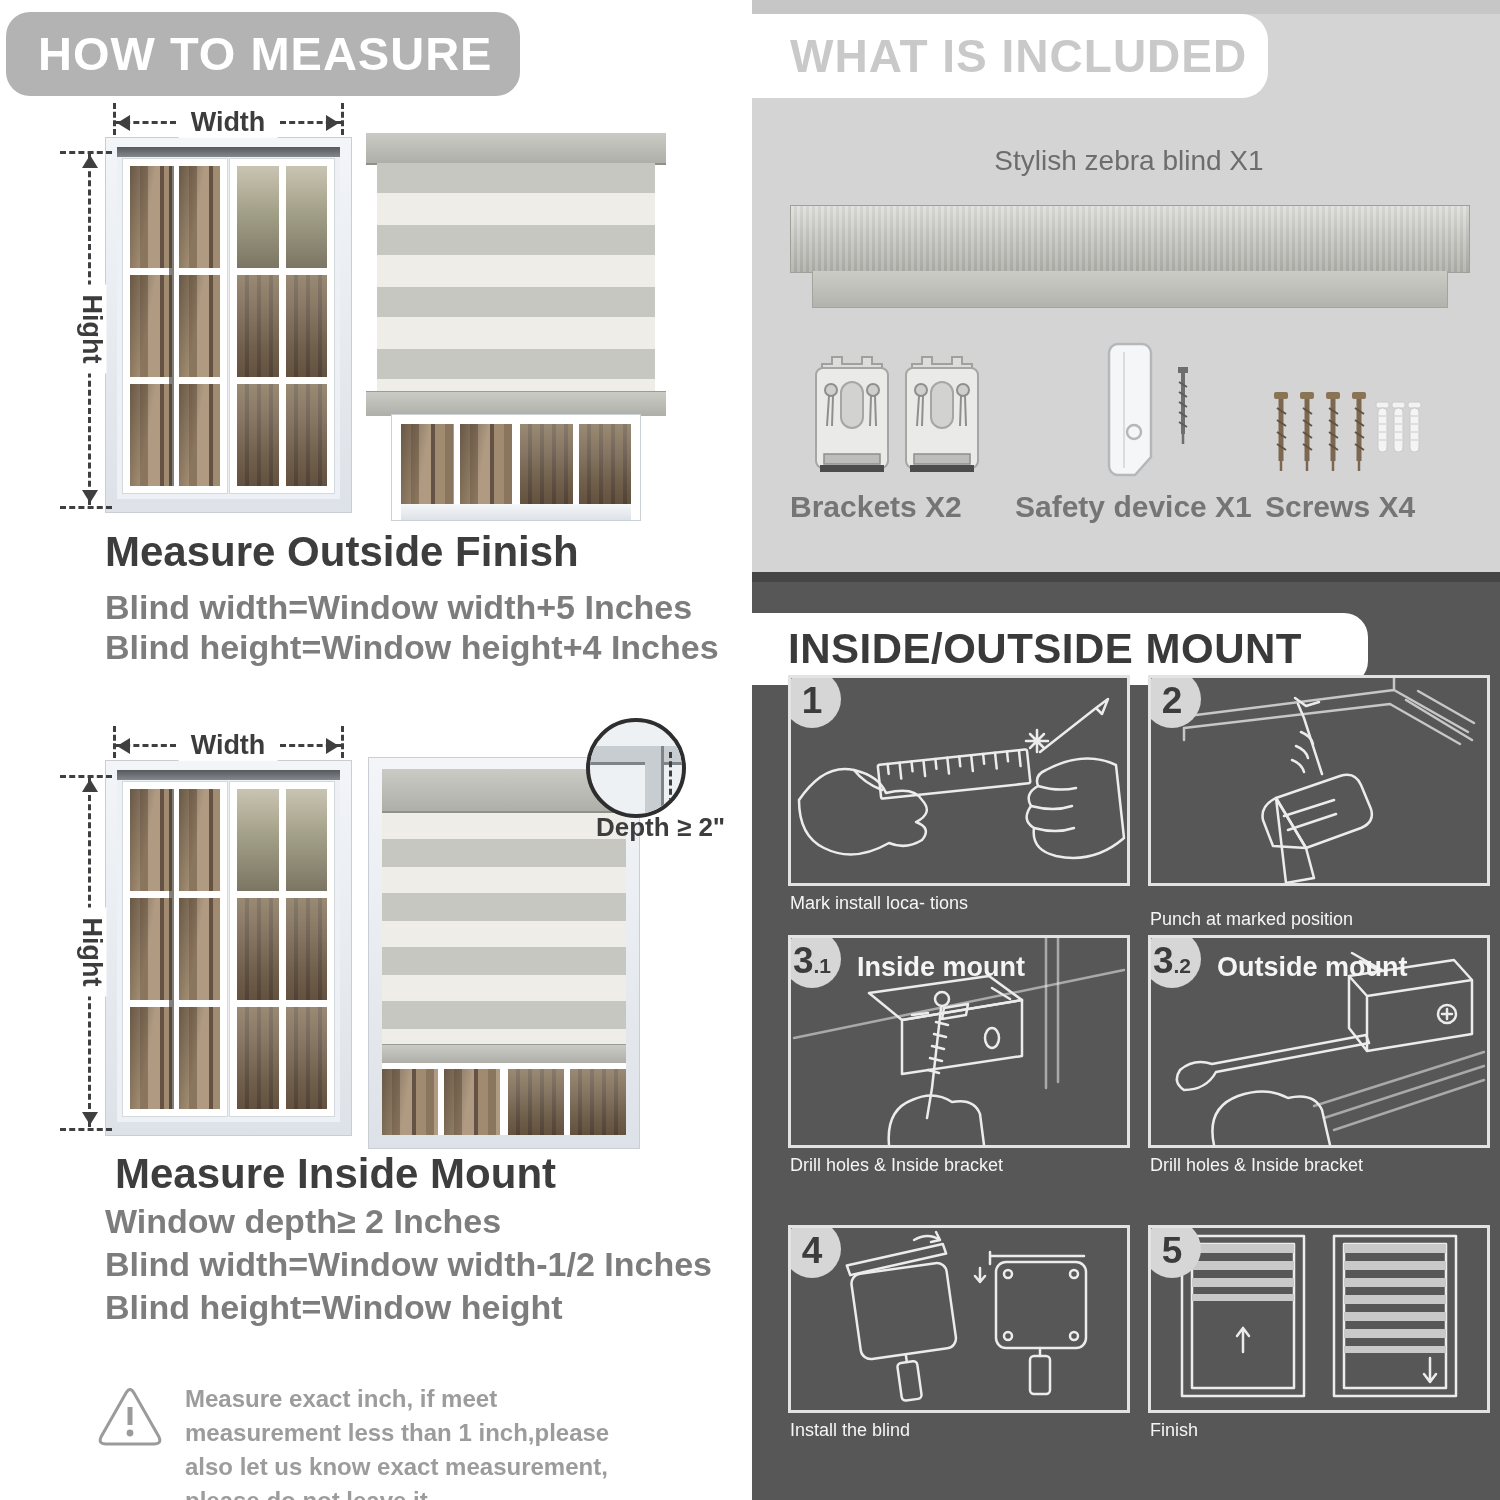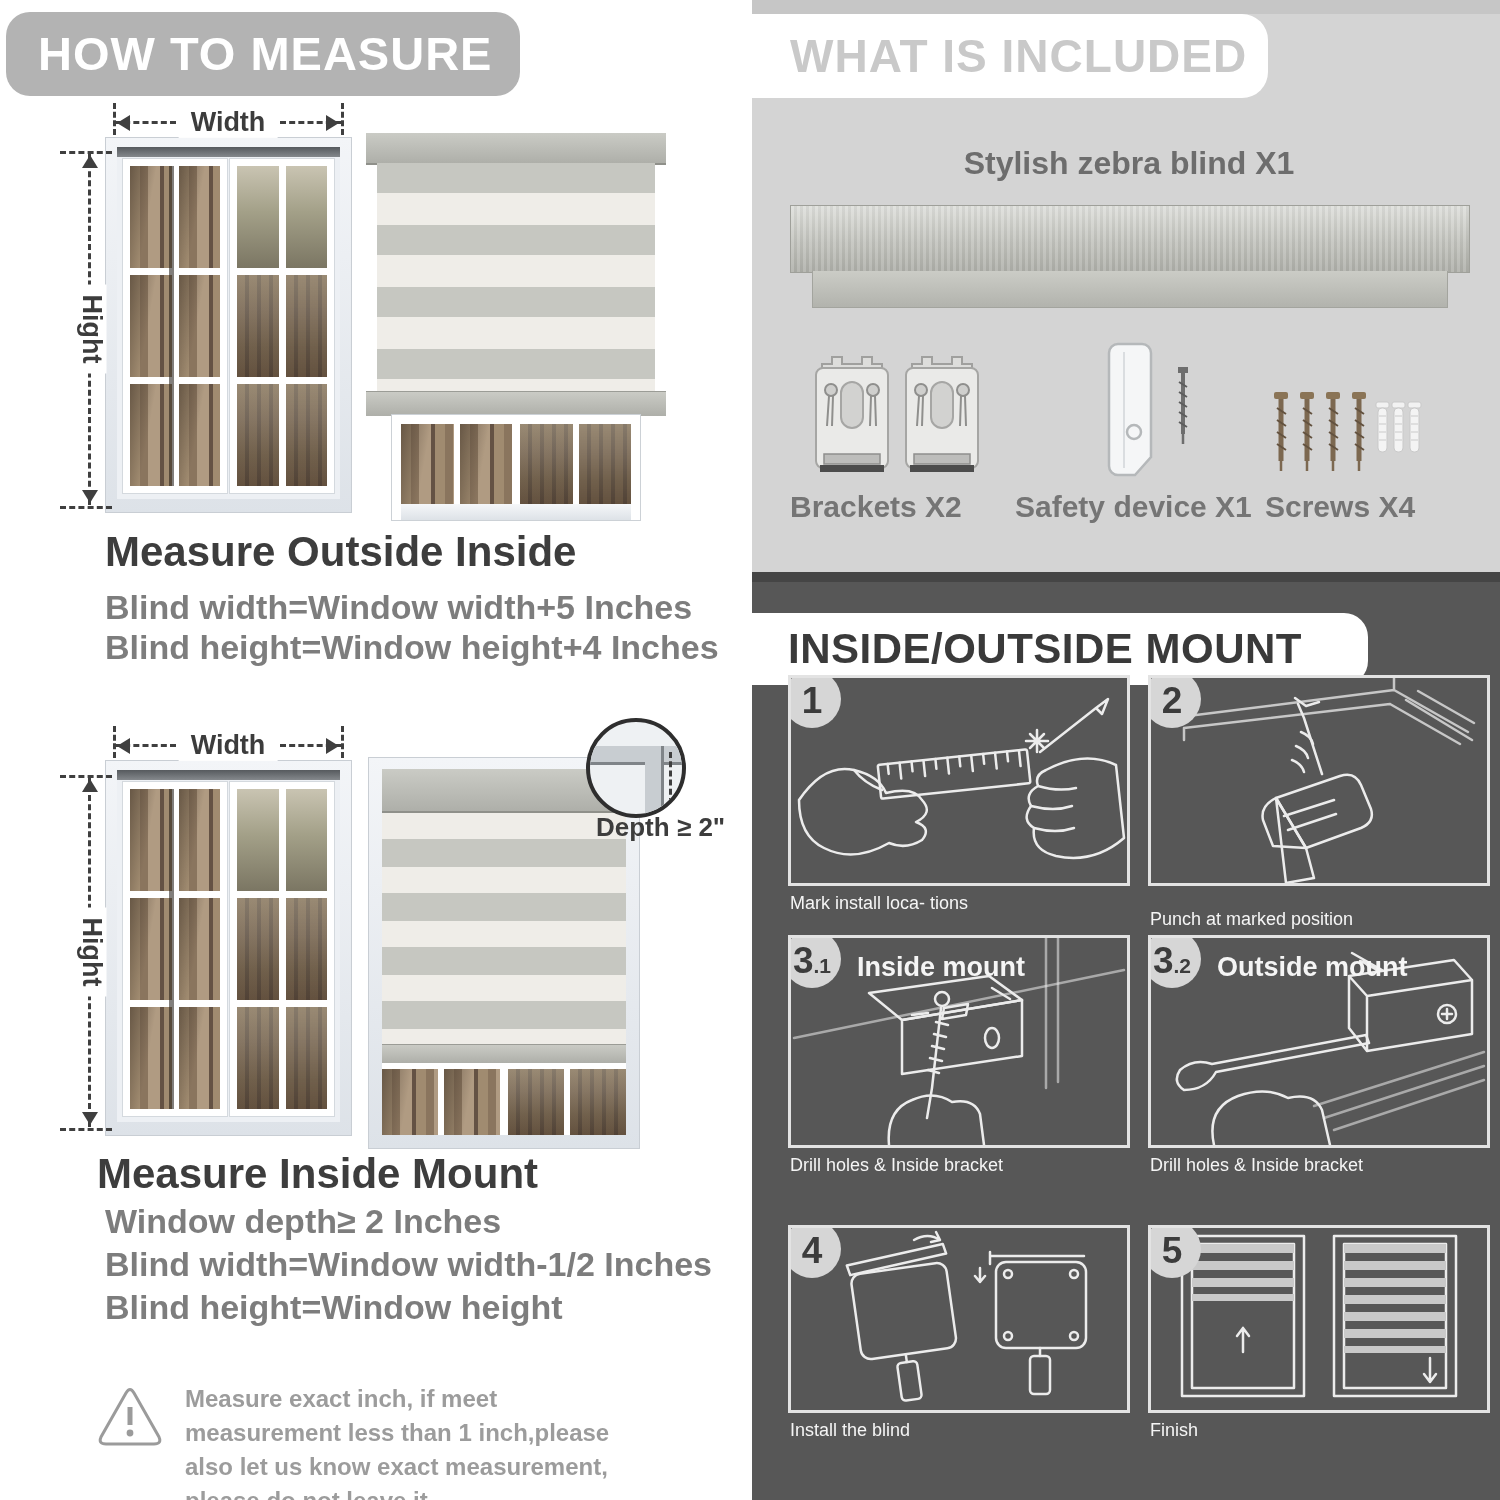--- a/index.html
+++ b/index.html
@@ -65,21 +65,21 @@
   .sill{background:linear-gradient(#f5f7f9,#dde2e7);height:16px;}
 
   
   .mag{width:92px;height:92px;border:4px solid #2e2e2e;border-radius:50%;background:#eef1f3;overflow:hidden;}
   .mag .wallh{position:absolute;left:0;top:24px;width:100%;height:16px;background:#c8cdd1;border-bottom:3px solid #7f8488;}
   .mag .wallv{position:absolute;right:18px;top:24px;width:16px;height:100%;background:#c8cdd1;border-right:3px solid #7f8488;}
   .mag .dline{position:absolute;right:10px;top:30px;height:52px;border-left:3px dashed #3f3f3f;}
 
   
   .item-label{font-weight:bold;font-size:30px;color:#757575;text-align:left;}
-  .blind-label{font-weight:bold;font-size:32px;color:#6d6d6d;text-align:center;}
+  .blind-label{font-weight:normal;font-size:28px;color:#6d6d6d;text-align:center;}
   .rail-main{background:repeating-linear-gradient(90deg,rgba(255,255,255,.12) 0 3px,rgba(0,0,0,.04) 3px 6px),
              linear-gradient(180deg,#dedfdb,#c2c3bd 55%,#aeafa9);border:1px solid #9fa09a;}
   .rail-lip{background:linear-gradient(180deg,#cbccc6,#b2b3ad);border:1px solid #a3a49e;border-top:none;}
 
   
   .panel{border:3px solid #e3e3e3;background:#575757;overflow:hidden;}
   .badge{position:absolute;top:-8px;left:-8px;width:58px;height:58px;border-radius:50%;background:#d6d6d6;
          color:#3c3c3c;text-align:center;}
   .badge-num{font-weight:bold;font-size:37px;line-height:62px;}
   .badge-sub{font-weight:bold;font-size:21px;}
@@ -149,21 +149,21 @@
           <i class="pA"></i>
         </div>
       <div class="mini-sash">
           <i class="pB"></i>
           <i class="pB"></i>
         </div>
     </div>
     <div class="sill"></div>
   </div>
 
-  <div class="abs m-head" style="left:105px;top:528px;">Measure Outside Inside</div>
+  <div class="abs m-head" style="left:105px;top:528px;">Measure Outside Finish</div>
   <div class="abs m-line" style="left:105px;top:588px;">Blind width=Window width+5 Inches</div>
   <div class="abs m-line" style="left:105px;top:628px;">Blind height=Window height+4 Inches</div>
 
   <div class="abs window" style="left:105px;top:760px;width:247px;height:376px;">
     <div class="win-body">
       <div class="recess"></div>
       <div class="sashes">
         <div class="sash a">
             <i class="pA"></i>
             <i class="pA"></i>
@@ -219,21 +219,21 @@
   </div>
 
   <div class="abs mag" style="left:586px;top:718px;">
     <div class="wallh"></div>
       <div class="wallv"></div>
       <div class="dline"></div>
   </div>
   <div class="abs" style="left:752px;top:718px;width:0;"></div>
   <div class="abs" style="left:596px;top:812px;font-weight:bold;font-size:26px;color:#3d3d3d;">Depth ≥ 2"</div>
 
-  <div class="abs m-head" style="left:97px;top:1150px;">Measure Inside Mount</div>
+  <div class="abs m-head" style="left:115px;top:1150px;">Measure Inside Mount</div>
   <div class="abs m-line" style="left:105px;top:1202px;">Window depth≥ 2 Inches</div>
   <div class="abs m-line" style="left:105px;top:1245px;">Blind width=Window width-1/2 Inches</div>
   <div class="abs m-line" style="left:105px;top:1288px;">Blind height=Window height</div>
 
   <svg class="abs" style="left:95px;top:1385px;" width="70" height="64" viewBox="0 0 70 64">
     <path d="M31 8 L6 52 Q3 59 11 59 H59 Q67 59 64 52 L39 8 Q35 1 31 8 Z" fill="none" stroke="#9b9b9b" stroke-width="3"></path>
     <path d="M35 22 v18" stroke="#9b9b9b" stroke-width="5"></path>
     <circle cx="35" cy="48" r="3.4" fill="#9b9b9b"></circle>
   </svg>
   <div class="abs note-text" style="left:185px;top:1382px;">Measure exact inch, if meet measurement less than 1 inch,please also let us know exact measurement, please do not leave it</div>

